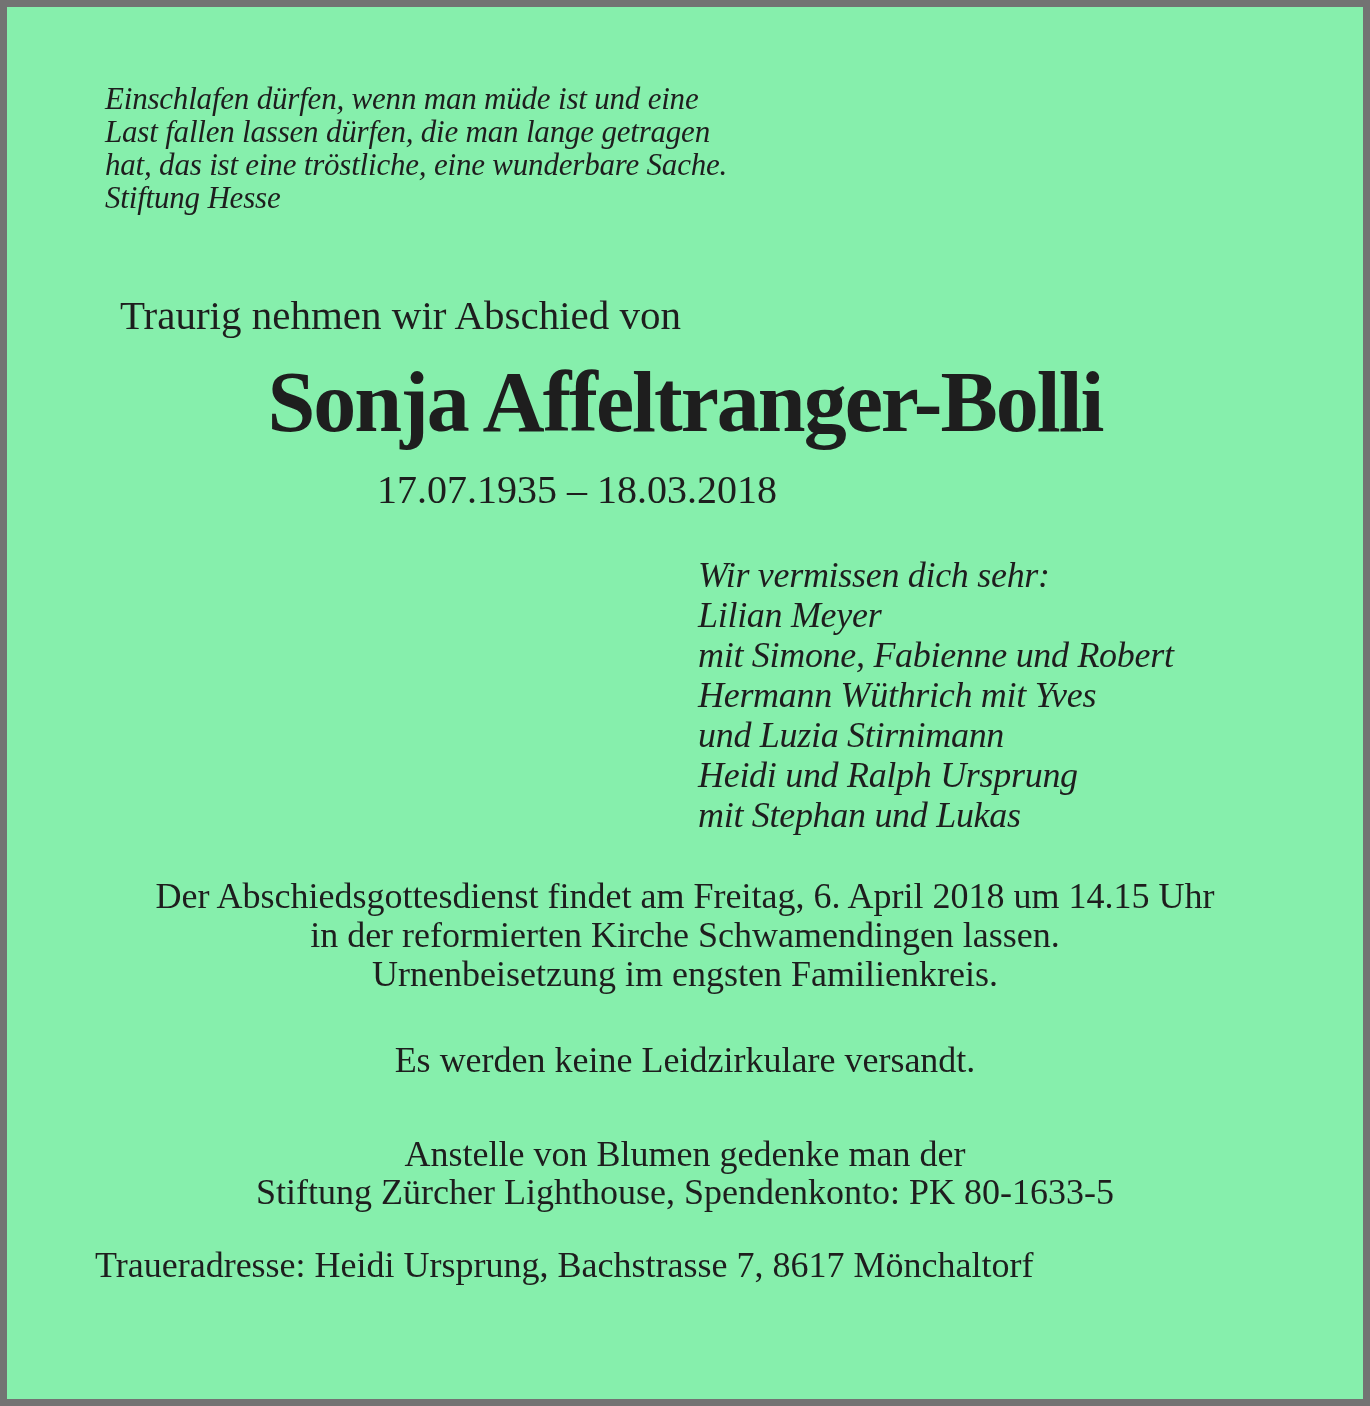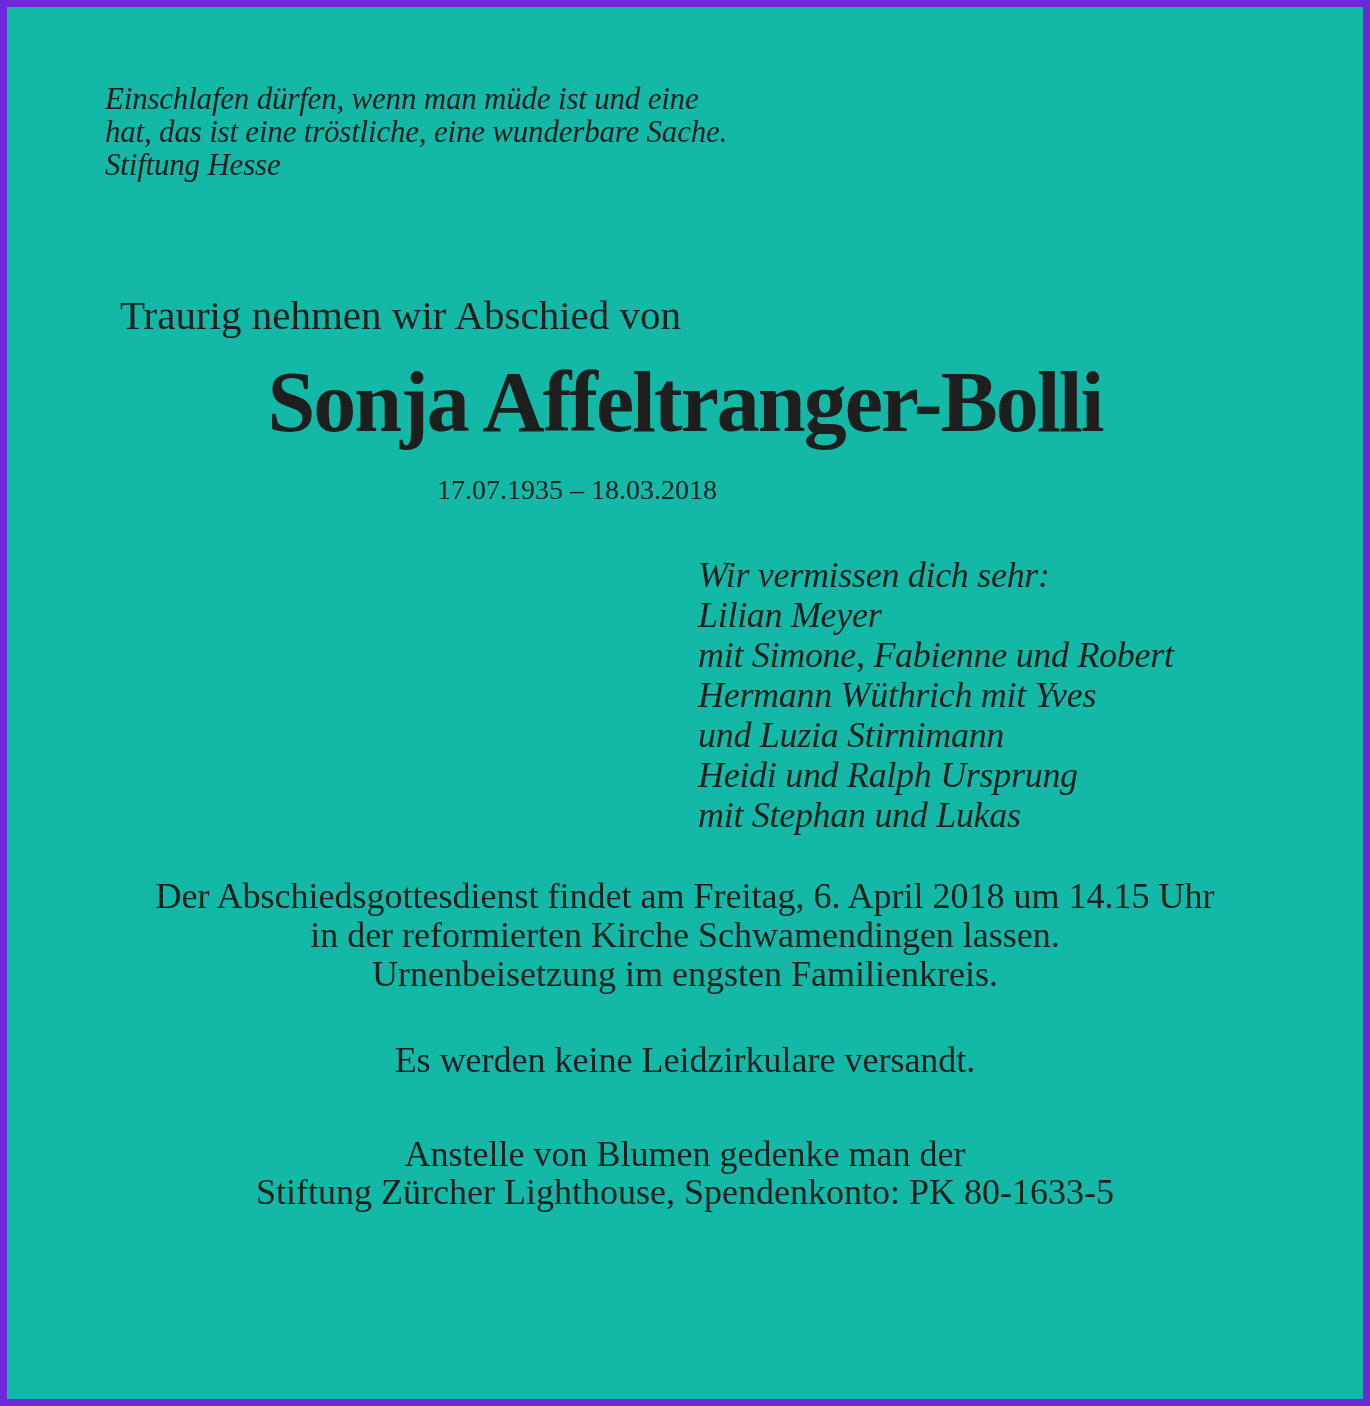--- a/index.html
+++ b/index.html
@@ -4,22 +4,22 @@
 <style>
   html, body { margin: 0; padding: 0; background: #ffffff; }
   body {
     width: 1370px; height: 1406px;
     font-family: "Liberation Serif", "DejaVu Serif", serif;
   }
   .page {
     position: relative;
     width: 1370px; height: 1406px;
     box-sizing: border-box;
-    border: 7px solid #6d28d9;
-    background: #14b8a6;
+    border: 7px solid #737373;
+    background: #86efac;
     color: #1e1e1e;
     overflow: hidden;
   }
   .abs { position: absolute; }
   .quote {
     left: 98px; top: 75px;
     font-style: italic;
     font-size: 31px; line-height: 33px;
     letter-spacing: -0.2px;
     white-space: nowrap;
@@ -34,21 +34,21 @@
     margin: 0;
     text-align: center;
     font-size: 86px; line-height: 86px;
     font-weight: 700;
     letter-spacing: -2px;
     white-space: nowrap;
   }
   .dates {
     left: 0; top: 465px; width: 1140px;
     text-align: center;
-    font-size: 28px; line-height: 36px;
+    font-size: 40px; line-height: 36px;
     white-space: nowrap;
   }
   .mourners {
     left: 691px; top: 548px;
     font-style: italic;
     font-size: 36px; line-height: 40px;
     letter-spacing: -0.3px;
     white-space: nowrap;
   }
   .service {
@@ -75,20 +75,21 @@
     white-space: nowrap;
   }
 </style>
 </head>
 <body>
 
 <div class="page">
 
   <div class="abs quote">
     <div>Einschlafen dürfen, wenn man müde ist und eine</div>
+    <div>Last fallen lassen dürfen, die man lange getragen</div>
     <div>hat, das ist eine tröstliche, eine wunderbare Sache.</div>
     <div>Stiftung Hesse</div>
   </div>
 
   <div class="abs intro">Traurig nehmen wir Abschied von</div>
 
   <h1 class="abs name">Sonja Affeltranger-Bolli</h1>
 
   <div class="abs dates">17.07.1935 – 18.03.2018</div>
 
@@ -108,14 +109,15 @@
     <div>Urnenbeisetzung im engsten Familienkreis.</div>
   </div>
 
   <div class="abs notice">Es werden keine Leidzirkulare versandt.</div>
 
   <div class="abs donation">
     <div>Anstelle von Blumen gedenke man der</div>
     <div>Stiftung Zürcher Lighthouse, Spendenkonto: PK 80-1633-5</div>
   </div>
 
+  <div class="abs address">Traueradresse: Heidi Ursprung, Bachstrasse 7, 8617 Mönchaltorf</div>
 
 </div>
 
 </body></html>

